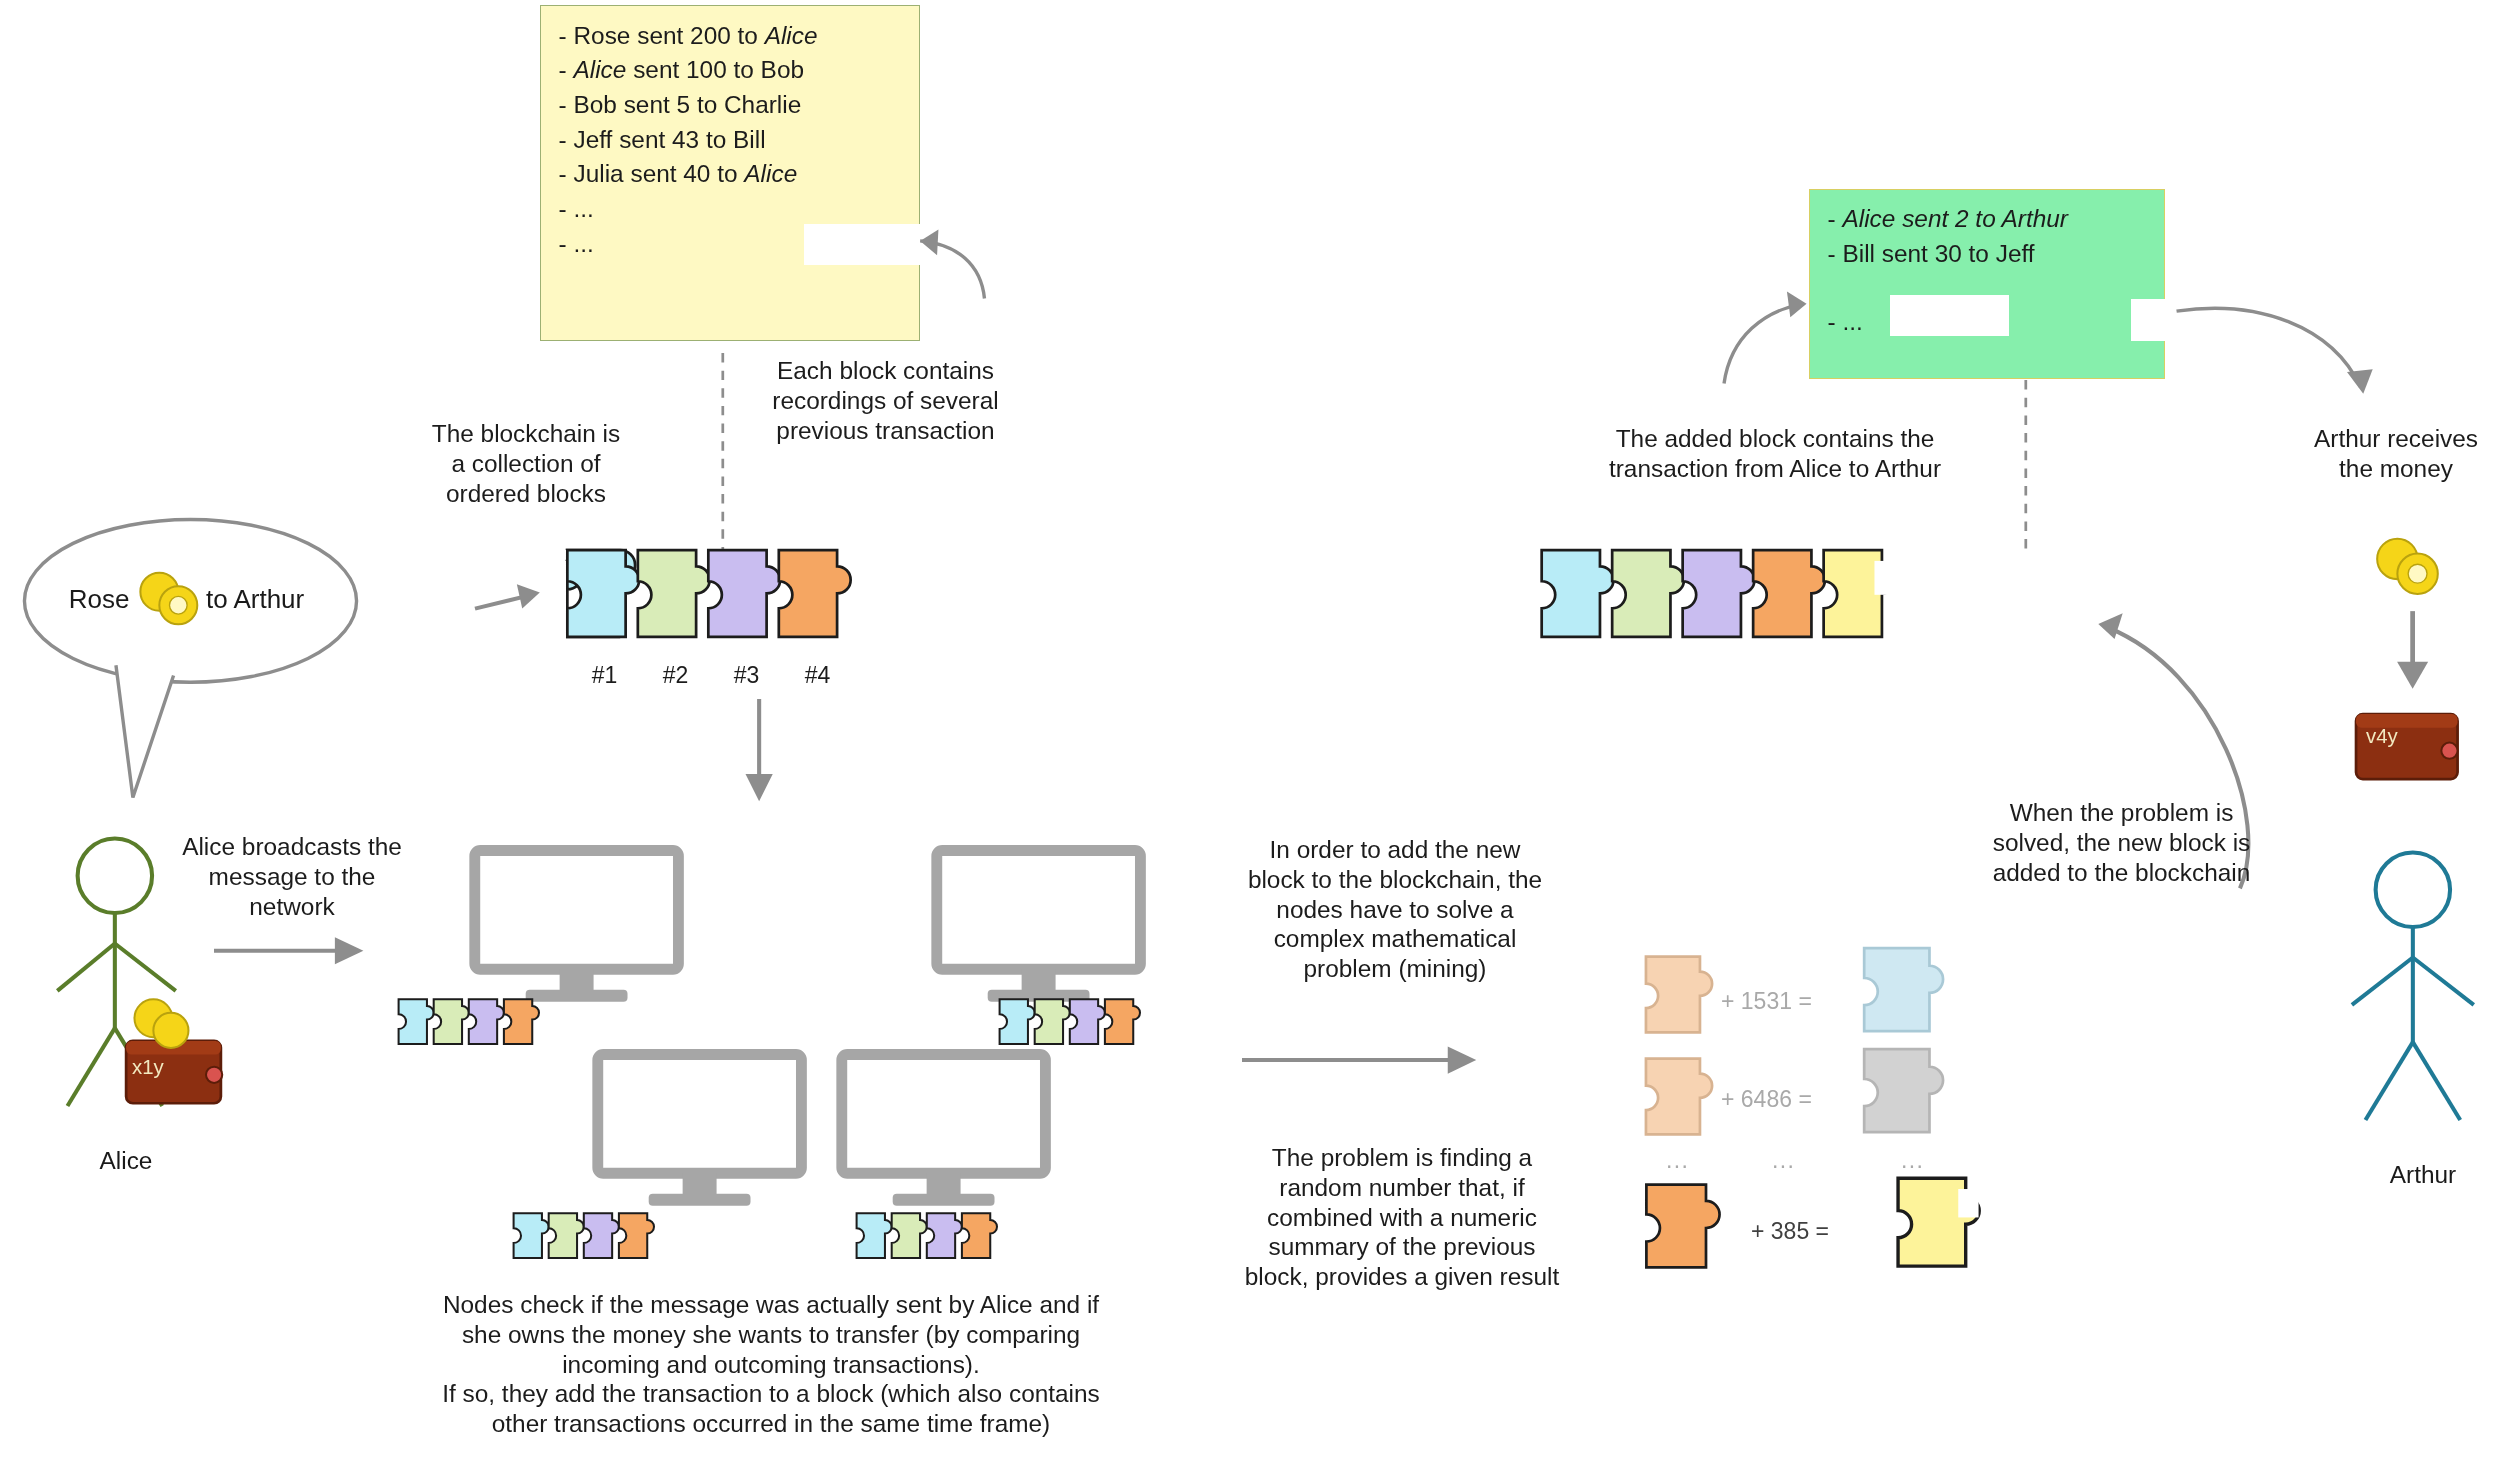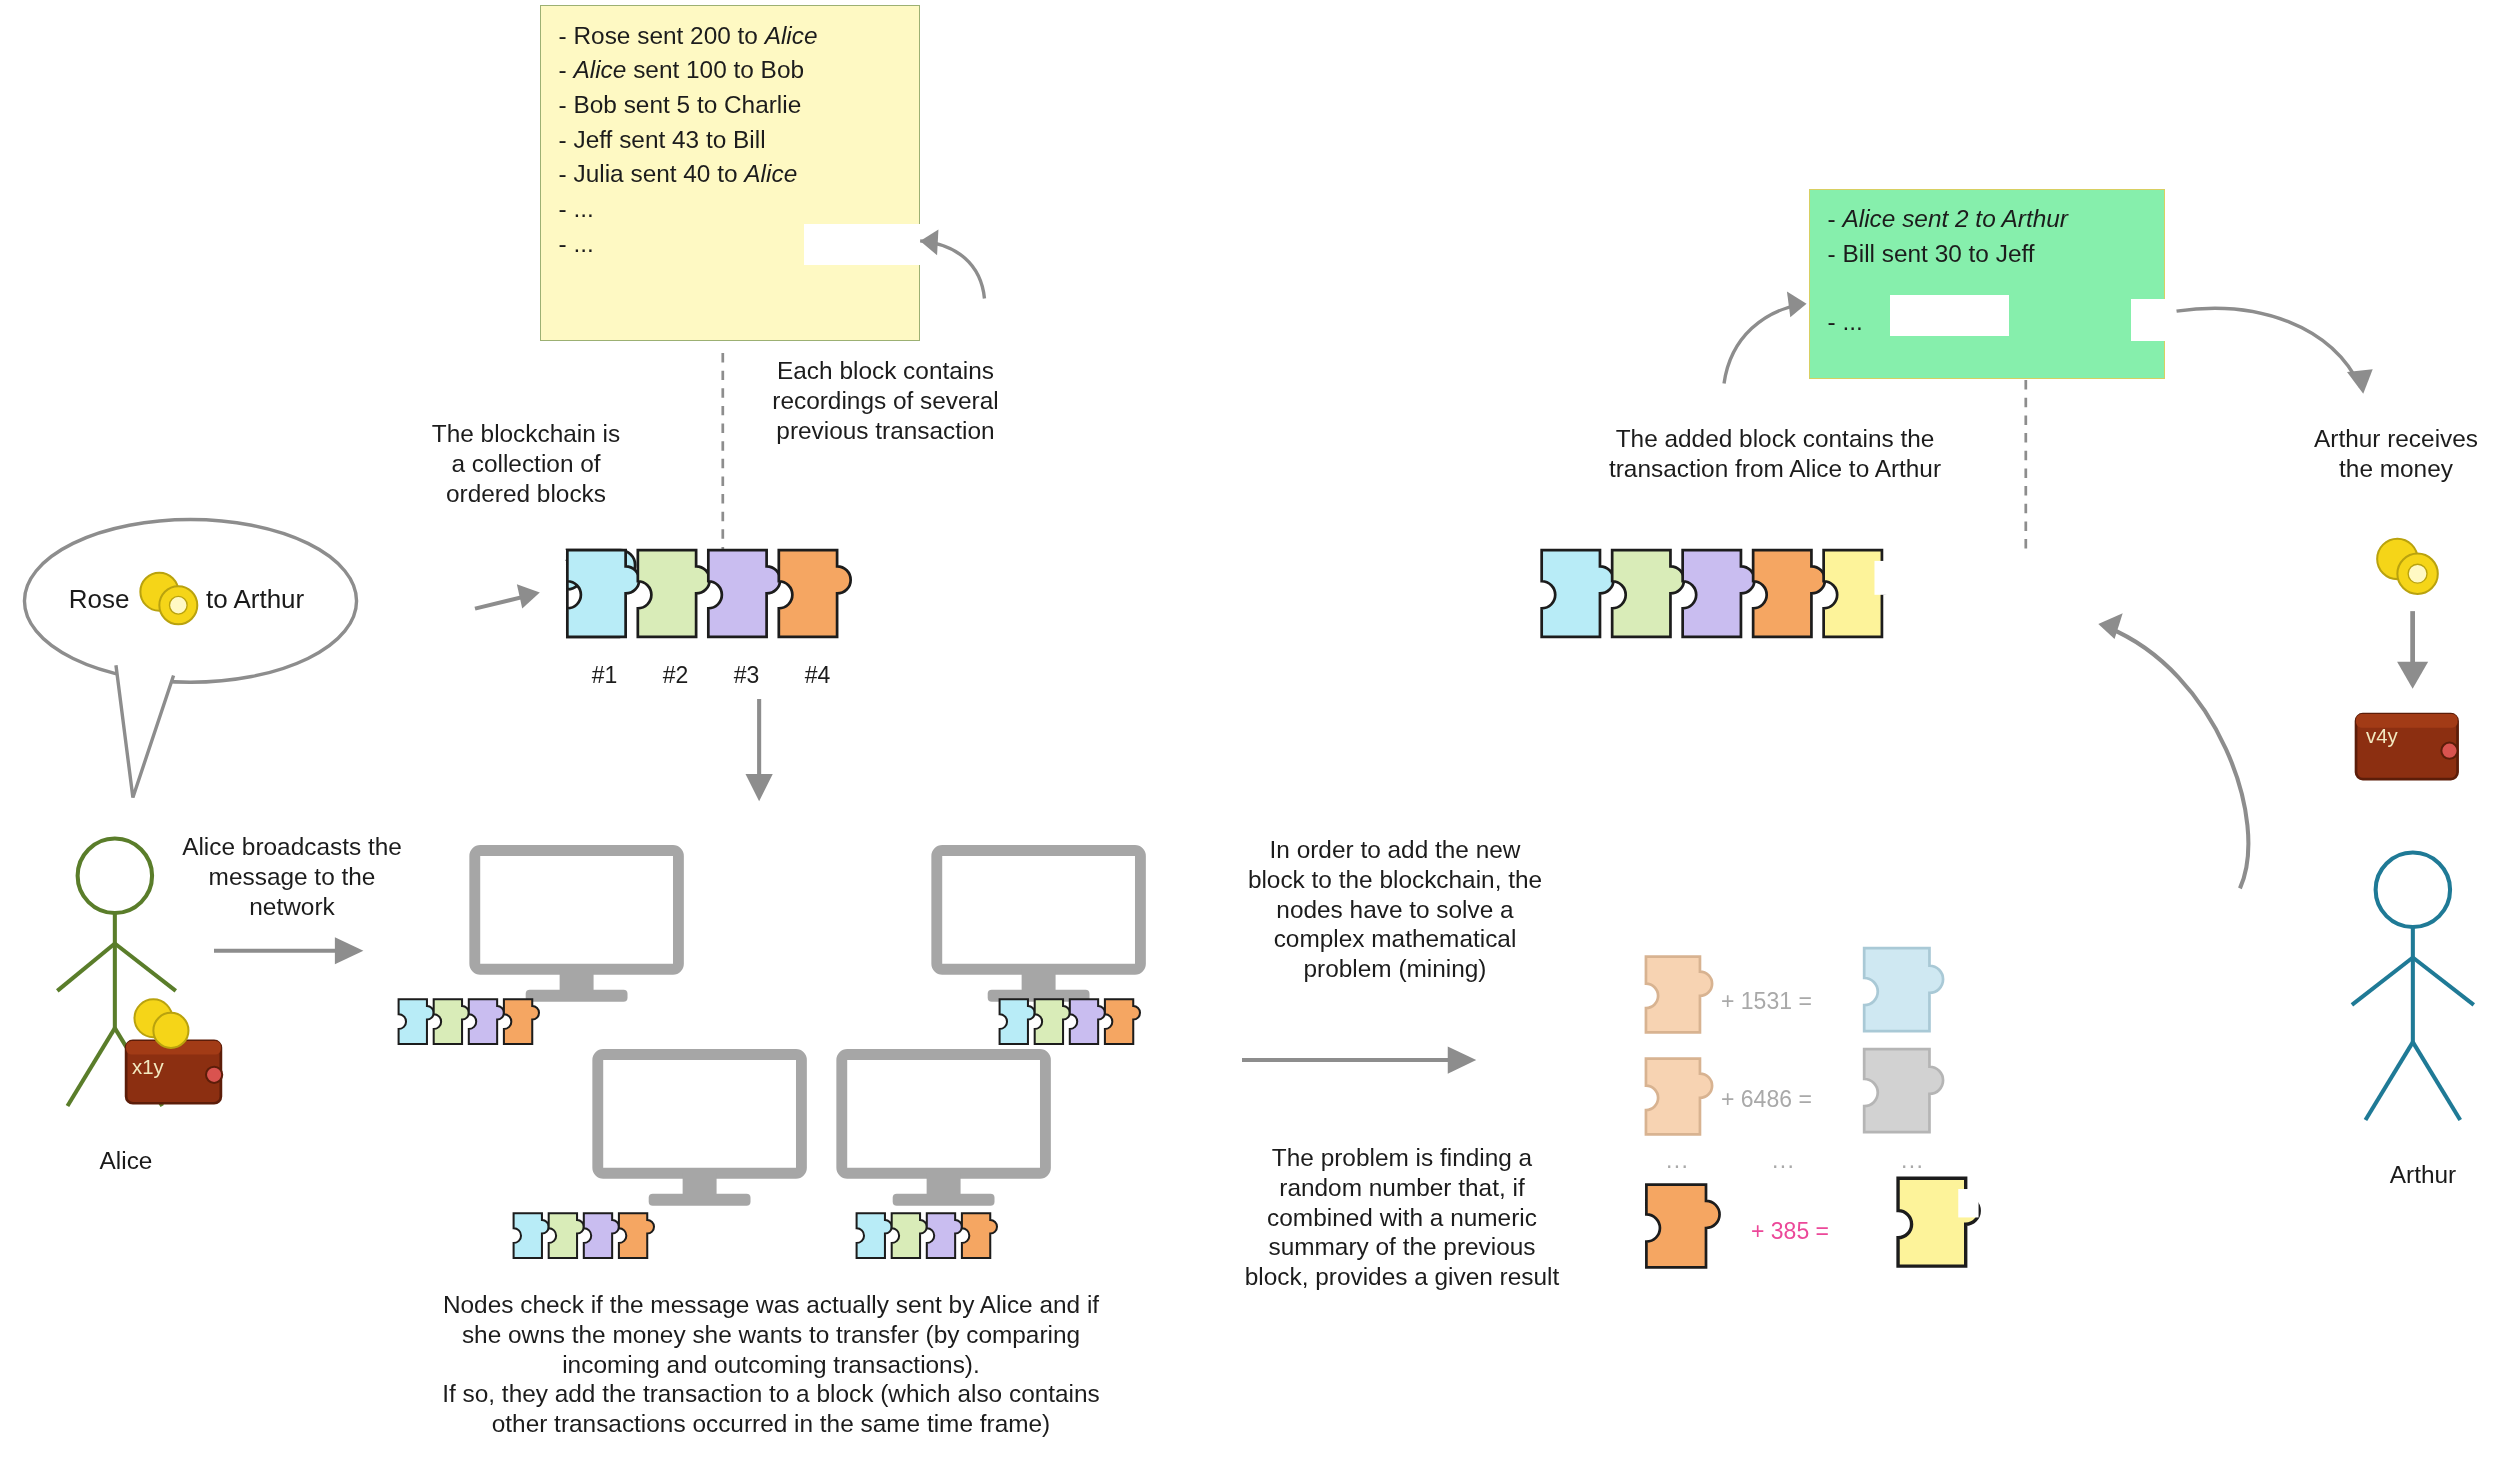--- a/index.html
+++ b/index.html
@@ -42,21 +42,21 @@
     position: absolute;
     background: #ffffff;
   }
   .lbl {
     font-size: 23px;
     text-align: center;
     color: #1c1c1c;
   }
   svg { overflow: visible; }
   .eq-num { font-size: 23px; color: #a9a9a9; }
-  .eq-num.dark { color: #ec4899; }
+  .eq-num.dark { color: #404040; }
   .dots { font-size: 23px; color: #a9a9a9; letter-spacing: 1.4px; }
   .wallet-text {
     font-size: 20.4px;
     color: #f2e9c0;
     font-family: "Liberation Sans", sans-serif;
   }
   .person-name { font-size: 24.4px; text-align: center; }
 </style>
 </head>
 <body>
@@ -332,15 +332,18 @@
 
   <svg class="abs" style="left:1643px; top:1181px; width:105px; height:92px;" viewBox="0 0 155 135" width="105" height="92">
     <path d="M5,5 h88 v24 a20,20 0 0 1 0,40 v58 h-88 v-38 a20,20 0 0 0 0,-40 z" fill="#f5a662" stroke="#1c1c1c" stroke-width="4"></path>
   </svg>
   <div class="abs eq-num dark" style="left:1751px; top:1218px; width:136px;">+ 385 =</div>
   <svg class="abs" style="left:1894px; top:1174px; width:115px; height:95px;" viewBox="0 0 170 140" width="115" height="95">
     <path d="M6,6 h100 v28 a20,20 0 0 1 0,40 v62 h-100 v-42 a20,20 0 0 0 0,-40 z" fill="#fdf39a" stroke="#1c1c1c" stroke-width="5"></path>
     <rect x="95" y="22" width="30" height="42" fill="#ffffff"></rect>
   </svg>
 
+  <div class="abs txt" style="left:1962px; top:798px; width:319px;">When the problem is
+solved, the new block is
+added to the blockchain</div>
 
 </div>
 
 
 </body></html>

